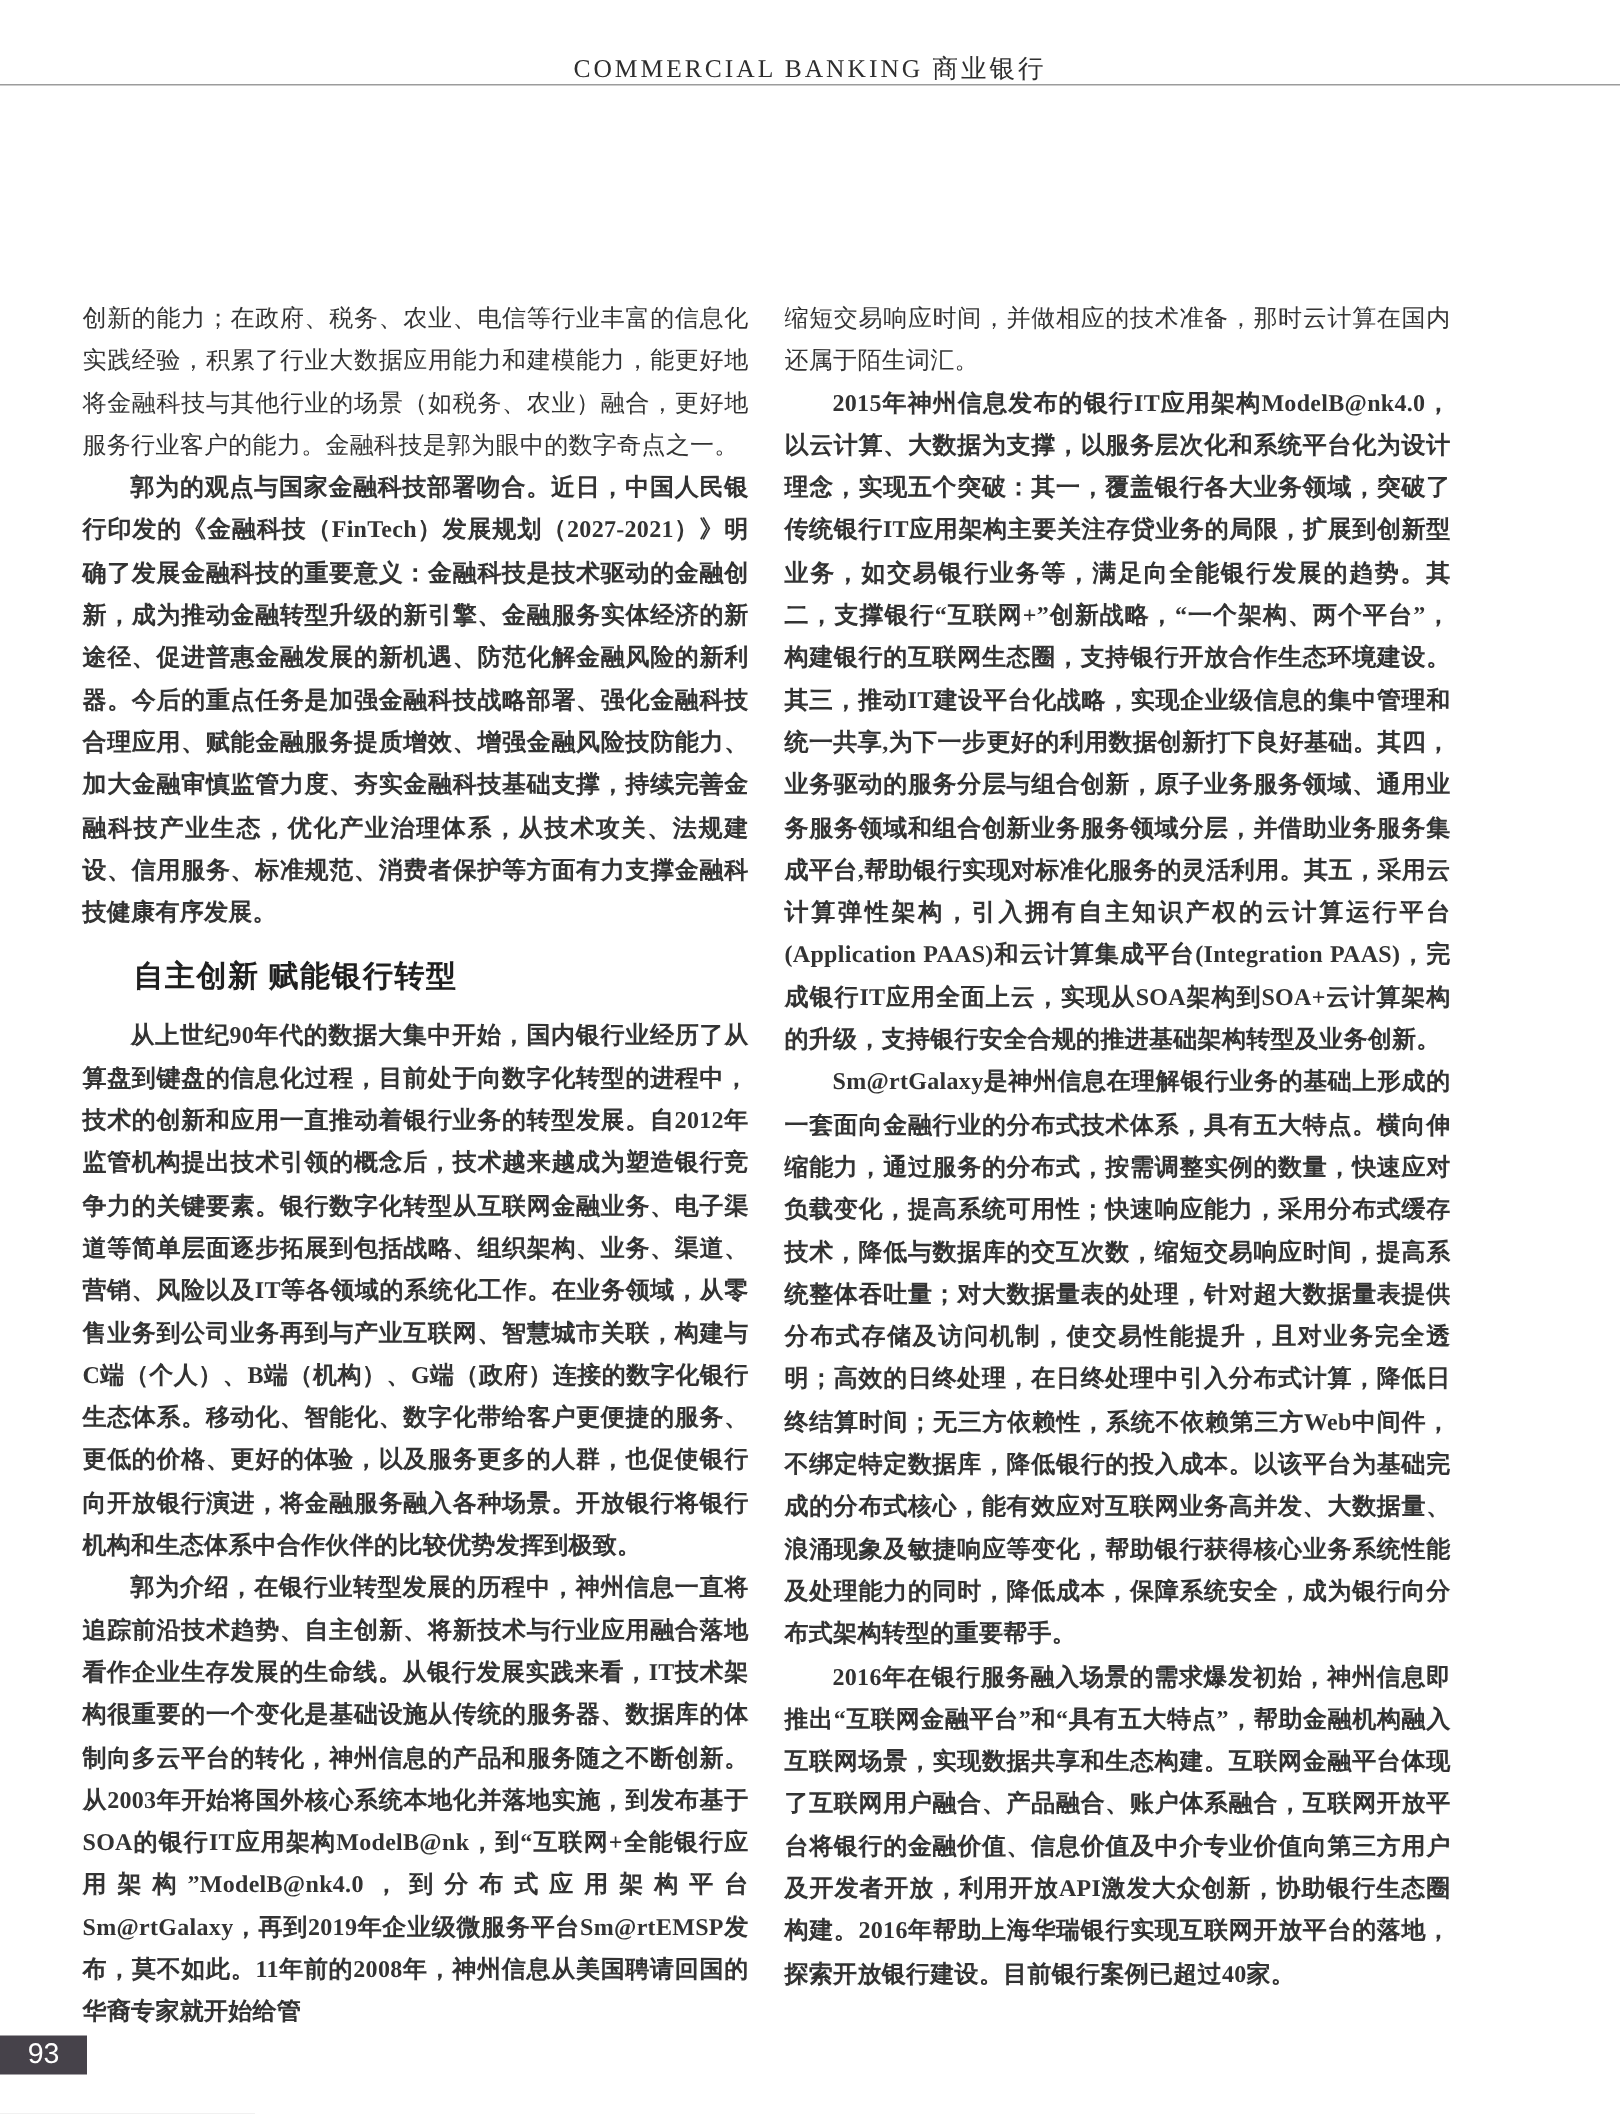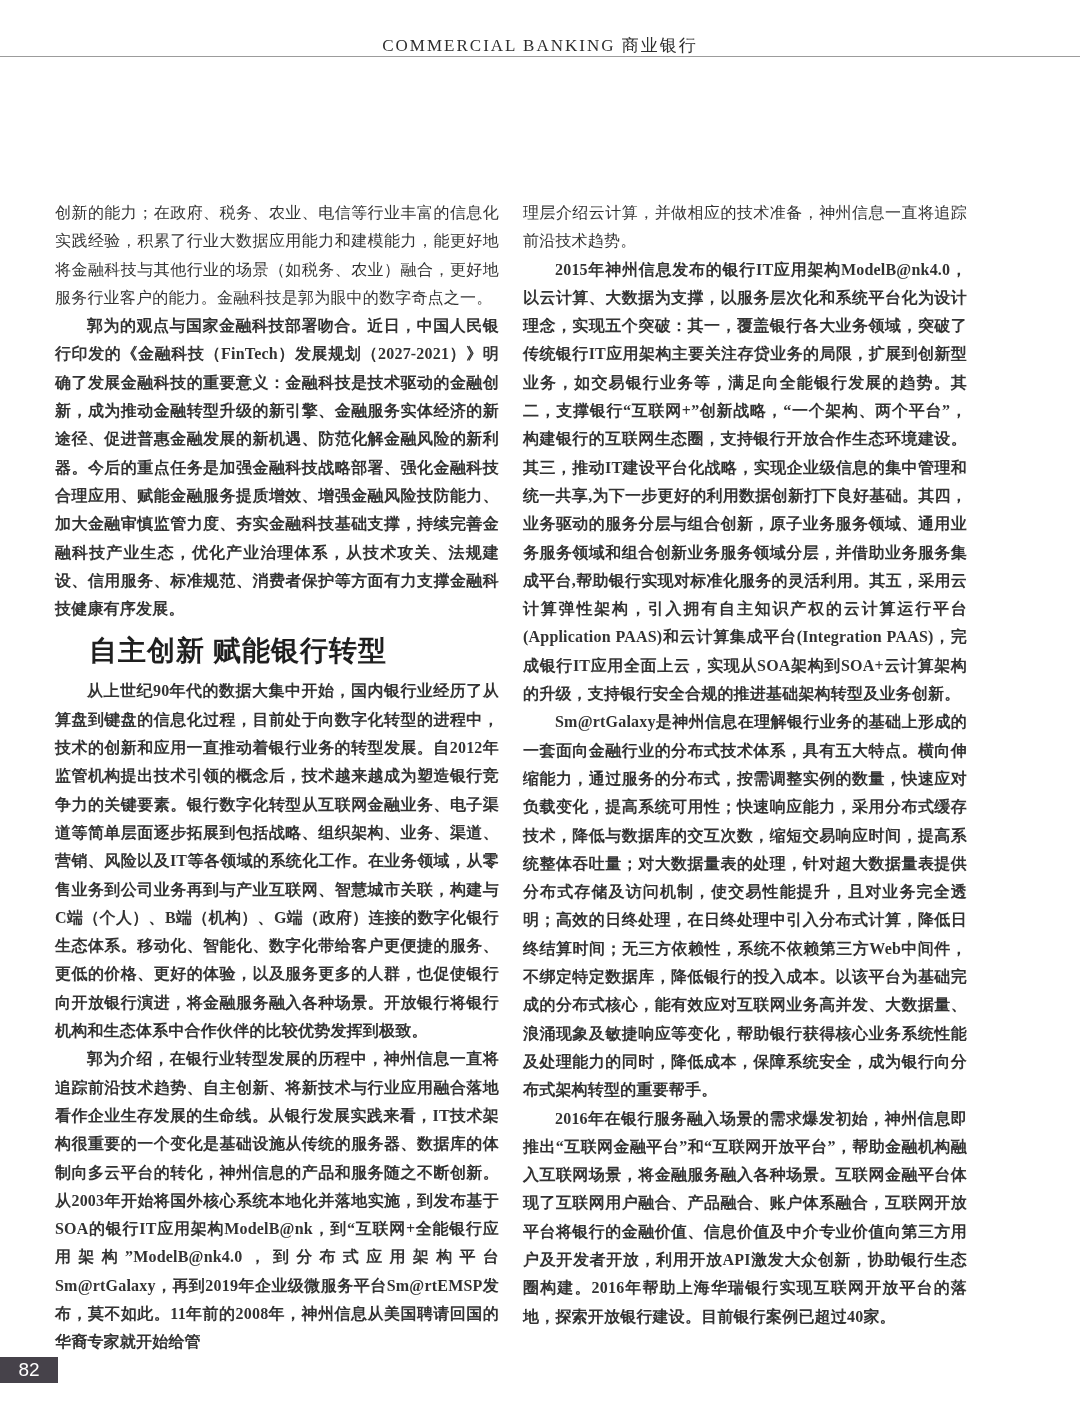--- a/index.html
+++ b/index.html
@@ -55,21 +55,21 @@
     text-justify: inter-ideograph;
     color: #333333;
     letter-spacing: 0.2px;
   }
   .column p.indent {
     text-indent: 32px;
     font-weight: bold;
   }
   .section-heading {
     margin: 14px 0 12px 0;
-    font-size: 28px;
+    font-size: 20px;
     line-height: 28px;
     font-weight: bold;
     color: #1f1f1f;
     text-indent: 34px;
     letter-spacing: 1px;
   }
   
   .page-number-box {
     position: absolute;
     left: 0;
@@ -97,25 +97,25 @@
 
     <div class="column">
       <p class="noindent">创新的能力；在政府、税务、农业、电信等行业丰富的信息化实践经验，积累了行业大数据应用能力和建模能力，能更好地将金融科技与其他行业的场景（如税务、农业）融合，更好地服务行业客户的能力。金融科技是郭为眼中的数字奇点之一。</p>
       <p class="indent">郭为的观点与国家金融科技部署吻合。近日，中国人民银行印发的《金融科技（FinTech）发展规划（2027-2021）》明确了发展金融科技的重要意义：金融科技是技术驱动的金融创新，成为推动金融转型升级的新引擎、金融服务实体经济的新途径、促进普惠金融发展的新机遇、防范化解金融风险的新利器。今后的重点任务是加强金融科技战略部署、强化金融科技合理应用、赋能金融服务提质增效、增强金融风险技防能力、加大金融审慎监管力度、夯实金融科技基础支撑，持续完善金融科技产业生态，优化产业治理体系，从技术攻关、法规建设、信用服务、标准规范、消费者保护等方面有力支撑金融科技健康有序发展。</p>
       <h2 class="section-heading">自主创新 赋能银行转型</h2>
       <p class="indent">从上世纪90年代的数据大集中开始，国内银行业经历了从算盘到键盘的信息化过程，目前处于向数字化转型的进程中，技术的创新和应用一直推动着银行业务的转型发展。自2012年监管机构提出技术引领的概念后，技术越来越成为塑造银行竞争力的关键要素。银行数字化转型从互联网金融业务、电子渠道等简单层面逐步拓展到包括战略、组织架构、业务、渠道、营销、风险以及IT等各领域的系统化工作。在业务领域，从零售业务到公司业务再到与产业互联网、智慧城市关联，构建与C端（个人）、B端（机构）、G端（政府）连接的数字化银行生态体系。移动化、智能化、数字化带给客户更便捷的服务、更低的价格、更好的体验，以及服务更多的人群，也促使银行向开放银行演进，将金融服务融入各种场景。开放银行将银行机构和生态体系中合作伙伴的比较优势发挥到极致。</p>
       <p class="indent">郭为介绍，在银行业转型发展的历程中，神州信息一直将追踪前沿技术趋势、自主创新、将新技术与行业应用融合落地看作企业生存发展的生命线。从银行发展实践来看，IT技术架构很重要的一个变化是基础设施从传统的服务器、数据库的体制向多云平台的转化，神州信息的产品和服务随之不断创新。从2003年开始将国外核心系统本地化并落地实施，到发布基于SOA的银行IT应用架构ModelB@nk，到“互联网+全能银行应用架构”ModelB@nk4.0，到分布式应用架构平台Sm@rtGalaxy，再到2019年企业级微服务平台Sm@rtEMSP发布，莫不如此。11年前的2008年，神州信息从美国聘请回国的华裔专家就开始给管</p>
     </div>
 
     <div class="column">
-      <p class="noindent">理层介绍云计算，并做相应的技术准备，神州信息一直将追踪前沿技术趋势。</p>
+      <p class="noindent">缩短交易响应时间，并做相应的技术准备，那时云计算在国内还属于陌生词汇。</p>
       <p class="indent">2015年神州信息发布的银行IT应用架构ModelB@nk4.0，以云计算、大数据为支撑，以服务层次化和系统平台化为设计理念，实现五个突破：其一，覆盖银行各大业务领域，突破了传统银行IT应用架构主要关注存贷业务的局限，扩展到创新型业务，如交易银行业务等，满足向全能银行发展的趋势。其二，支撑银行“互联网+”创新战略，“一个架构、两个平台”，构建银行的互联网生态圈，支持银行开放合作生态环境建设。其三，推动IT建设平台化战略，实现企业级信息的集中管理和统一共享,为下一步更好的利用数据创新打下良好基础。其四，业务驱动的服务分层与组合创新，原子业务服务领域、通用业务服务领域和组合创新业务服务领域分层，并借助业务服务集成平台,帮助银行实现对标准化服务的灵活利用。其五，采用云计算弹性架构，引入拥有自主知识产权的云计算运行平台(Application PAAS)和云计算集成平台(Integration PAAS)，完成银行IT应用全面上云，实现从SOA架构到SOA+云计算架构的升级，支持银行安全合规的推进基础架构转型及业务创新。</p>
       <p class="indent">Sm@rtGalaxy是神州信息在理解银行业务的基础上形成的一套面向金融行业的分布式技术体系，具有五大特点。横向伸缩能力，通过服务的分布式，按需调整实例的数量，快速应对负载变化，提高系统可用性；快速响应能力，采用分布式缓存技术，降低与数据库的交互次数，缩短交易响应时间，提高系统整体吞吐量；对大数据量表的处理，针对超大数据量表提供分布式存储及访问机制，使交易性能提升，且对业务完全透明；高效的日终处理，在日终处理中引入分布式计算，降低日终结算时间；无三方依赖性，系统不依赖第三方Web中间件，不绑定特定数据库，降低银行的投入成本。以该平台为基础完成的分布式核心，能有效应对互联网业务高并发、大数据量、浪涌现象及敏捷响应等变化，帮助银行获得核心业务系统性能及处理能力的同时，降低成本，保障系统安全，成为银行向分布式架构转型的重要帮手。</p>
-      <p class="indent">2016年在银行服务融入场景的需求爆发初始，神州信息即推出“互联网金融平台”和“互联网开放平台”，帮助金融机构融入互联网场景，将金融服务融入各种场景。互联网金融平台体现了互联网用户融合、产品融合、账户体系融合，互联网开放平台将银行的金融价值、信息价值及中介专业价值向第三方用户及开发者开放，利用开放API激发大众创新，协助银行生态圈构建。2016年帮助上海华瑞银行实现互联网开放平台的落地，探索开放银行建设。目前银行案例已超过40家。</p>
+      <p class="indent">2016年在银行服务融入场景的需求爆发初始，神州信息即推出“互联网金融平台”和“具有五大特点”，帮助金融机构融入互联网场景，实现数据共享和生态构建。互联网金融平台体现了互联网用户融合、产品融合、账户体系融合，互联网开放平台将银行的金融价值、信息价值及中介专业价值向第三方用户及开发者开放，利用开放API激发大众创新，协助银行生态圈构建。2016年帮助上海华瑞银行实现互联网开放平台的落地，探索开放银行建设。目前银行案例已超过40家。</p>
     </div>
 
   </div>
 
   <div class="page-number-box">
-    <span>82</span>
+    <span>93</span>
   </div>
 
 </div>
 
 </body></html>

